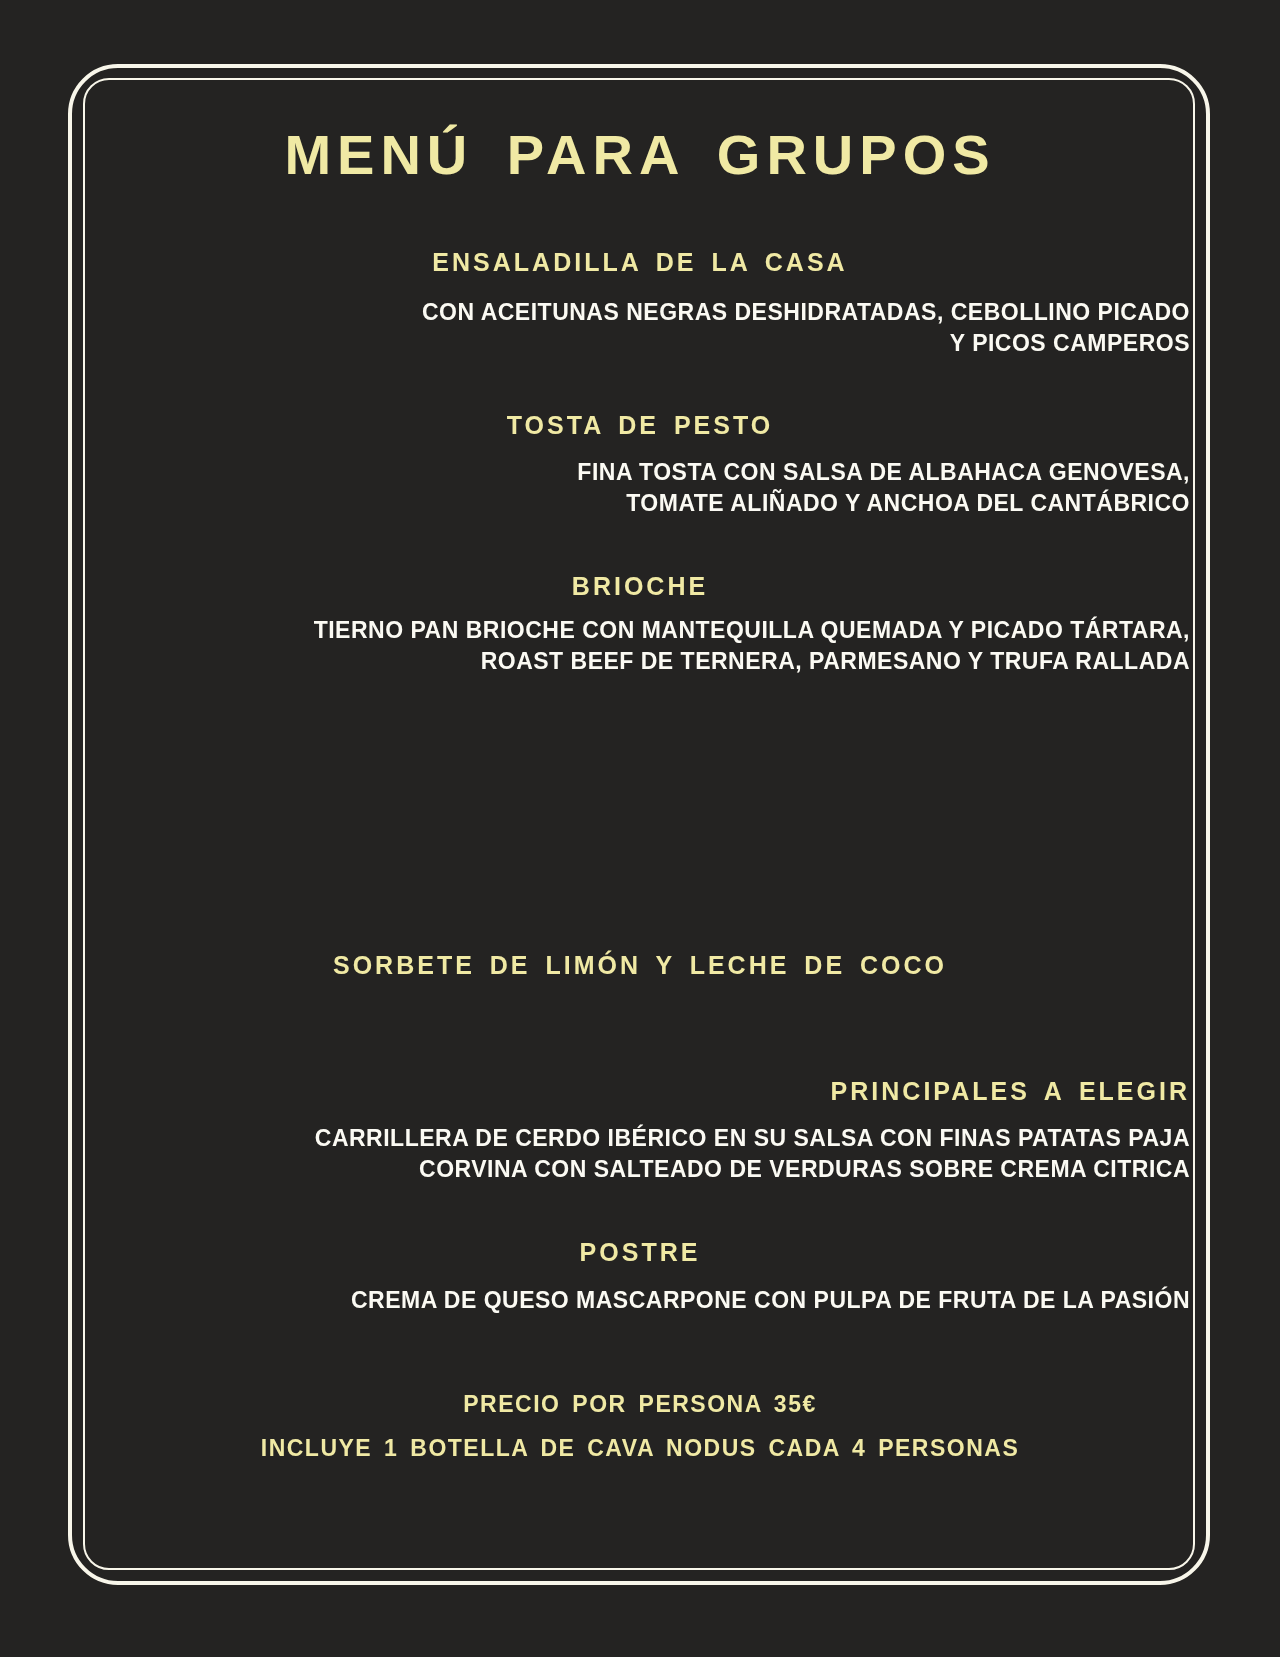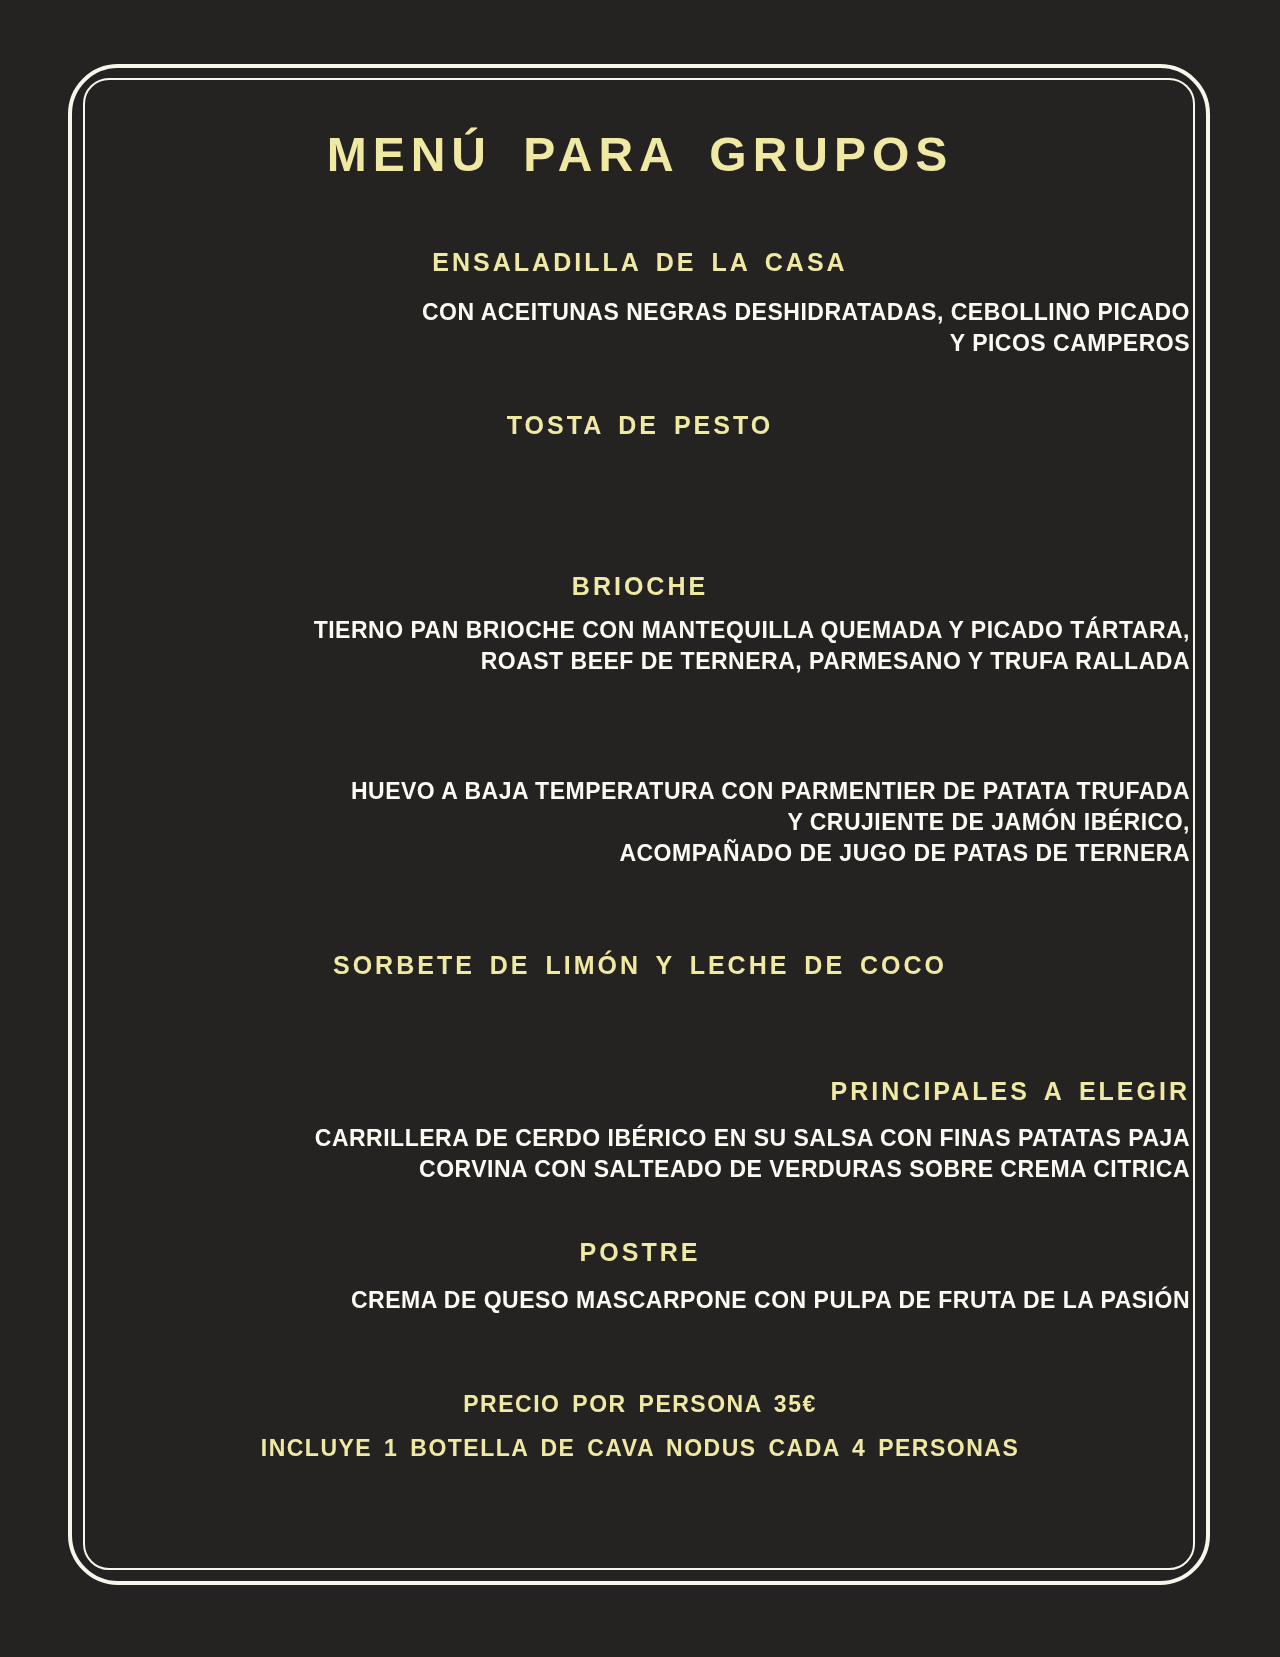--- a/index.html
+++ b/index.html
@@ -30,21 +30,21 @@
     position: absolute;
     left: 90px;
     width: 1100px;
     text-align: center;
     margin: 0;
     font-weight: bold;
     white-space: nowrap;
   }
   .title {
     top: 130px;
-    font-size: 48px;
+    font-size: 56px;
     line-height: 50px;
     letter-spacing: 6px;
     word-spacing: 12px;
     color: var(--accent, #f0e9a4);
   }
   .heading {
     font-size: 25px;
     line-height: 32px;
     letter-spacing: 3px;
     word-spacing: 5px;
@@ -91,32 +91,31 @@
 
   <h1 class="abs title">MENÚ PARA GRUPOS</h1>
 
   <h2 class="abs heading h0">ENSALADILLA DE LA CASA</h2>
   <div class="abs body-block d0">
     <div>CON ACEITUNAS NEGRAS DESHIDRATADAS, CEBOLLINO PICADO</div>
     <div>Y PICOS CAMPEROS</div>
   </div>
 
   <h2 class="abs heading h1">TOSTA DE PESTO</h2>
+  <div class="abs body-block d1">
+    <div>FINA TOSTA CON SALSA DE ALBAHACA GENOVESA,</div>
+    <div>TOMATE ALIÑADO Y ANCHOA DEL CANTÁBRICO</div>
+  </div>
 
   <h2 class="abs heading h2">BRIOCHE</h2>
   <div class="abs body-block d2">
     <div>TIERNO PAN BRIOCHE CON MANTEQUILLA QUEMADA Y PICADO TÁRTARA,</div>
     <div>ROAST BEEF DE TERNERA, PARMESANO Y TRUFA RALLADA</div>
   </div>
 
-  <div class="abs body-block d3">
-    <div>HUEVO A BAJA TEMPERATURA CON PARMENTIER DE PATATA TRUFADA</div>
-    <div>Y CRUJIENTE DE JAMÓN IBÉRICO,</div>
-    <div>ACOMPAÑADO DE JUGO DE PATAS DE TERNERA</div>
-  </div>
 
   <h2 class="abs heading h4">SORBETE DE LIMÓN Y LECHE DE COCO</h2>
 
   <h2 class="abs heading h5">PRINCIPALES A ELEGIR</h2>
   <div class="abs body-block d5">
     <div>CARRILLERA DE CERDO IBÉRICO EN SU SALSA CON FINAS PATATAS PAJA</div>
     <div>CORVINA CON SALTEADO DE VERDURAS SOBRE CREMA CITRICA</div>
   </div>
 
   <h2 class="abs heading h6">POSTRE</h2>

